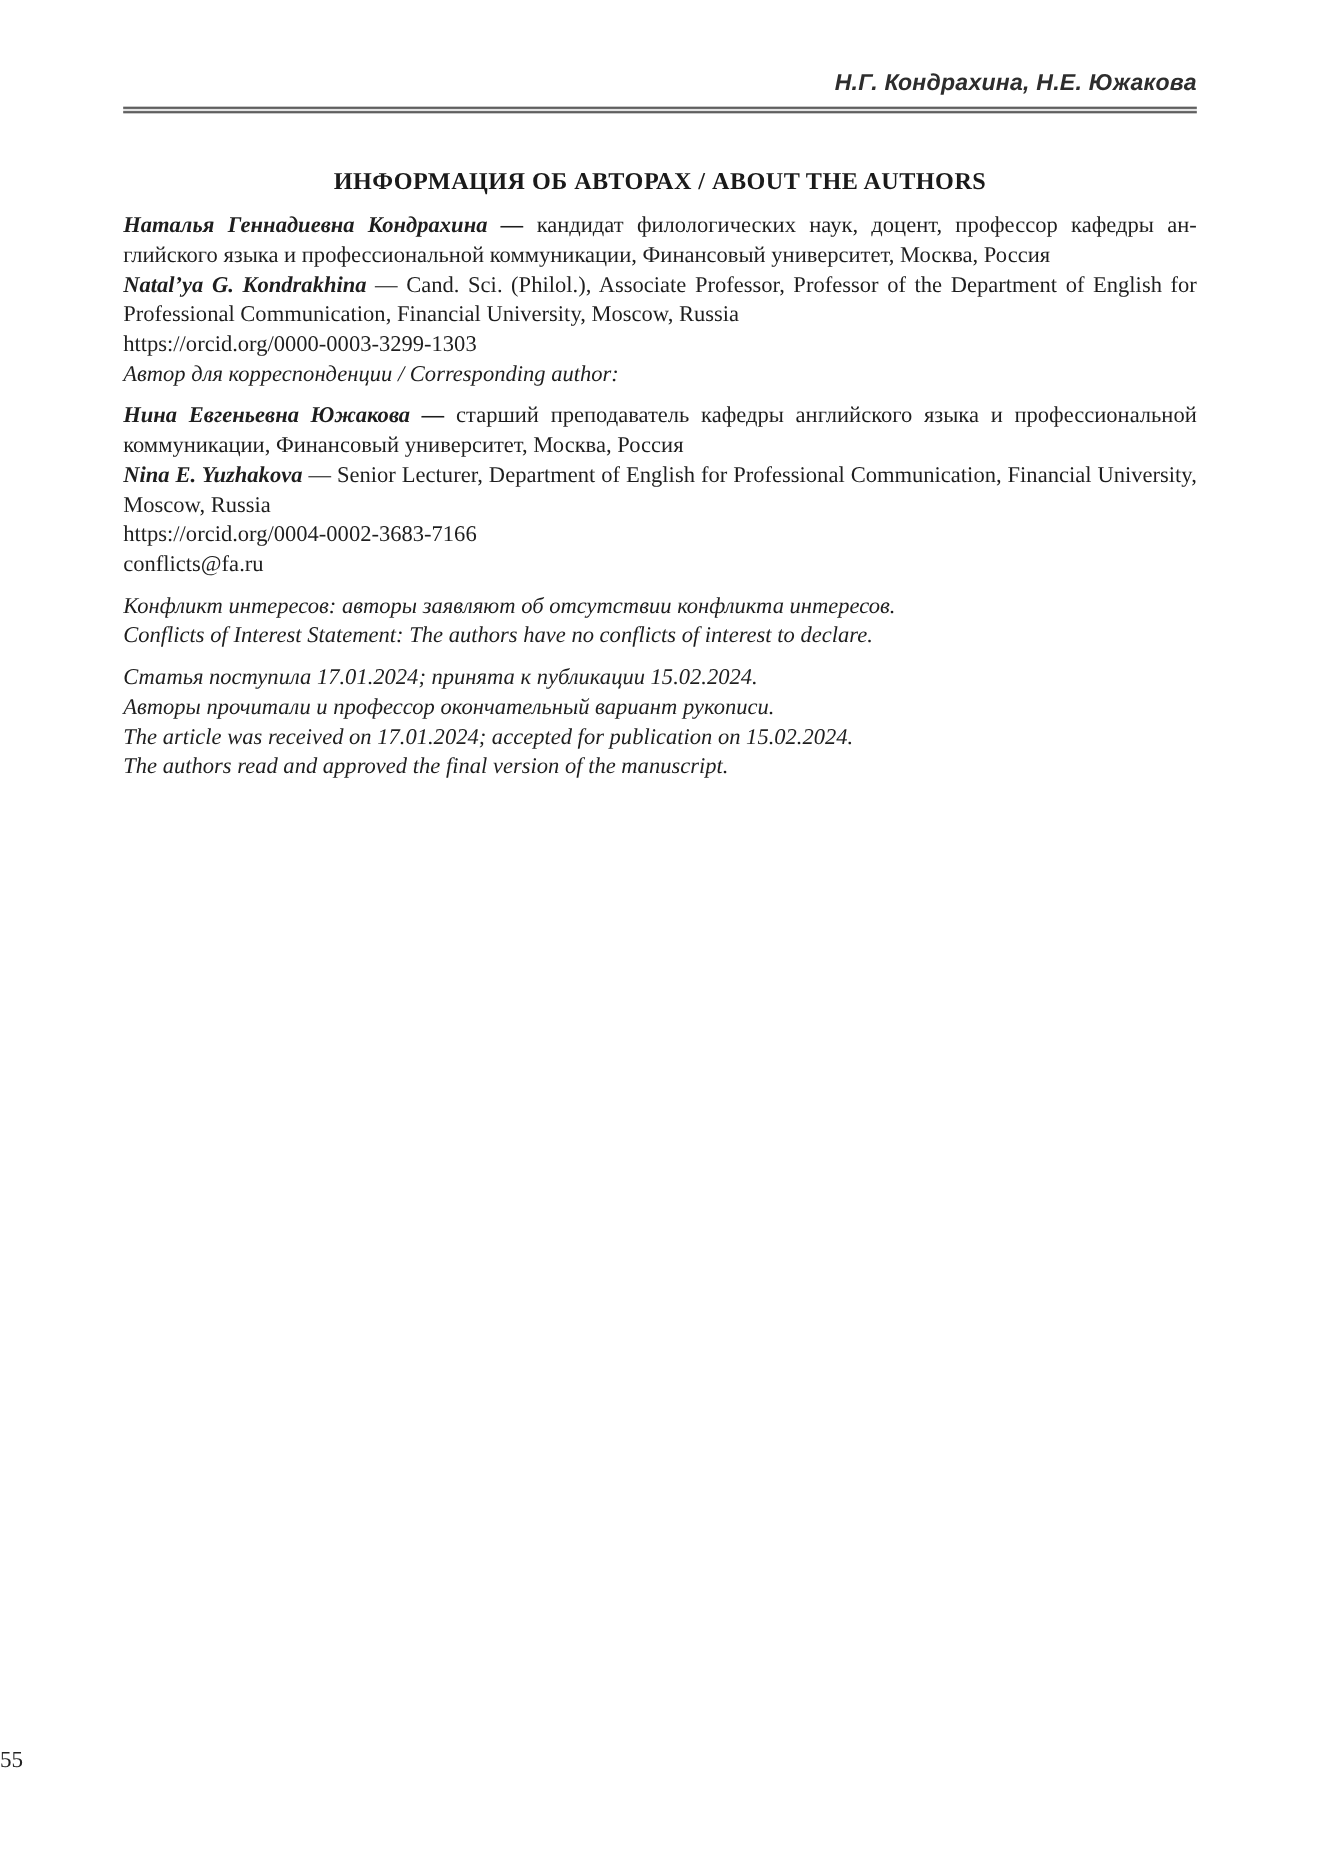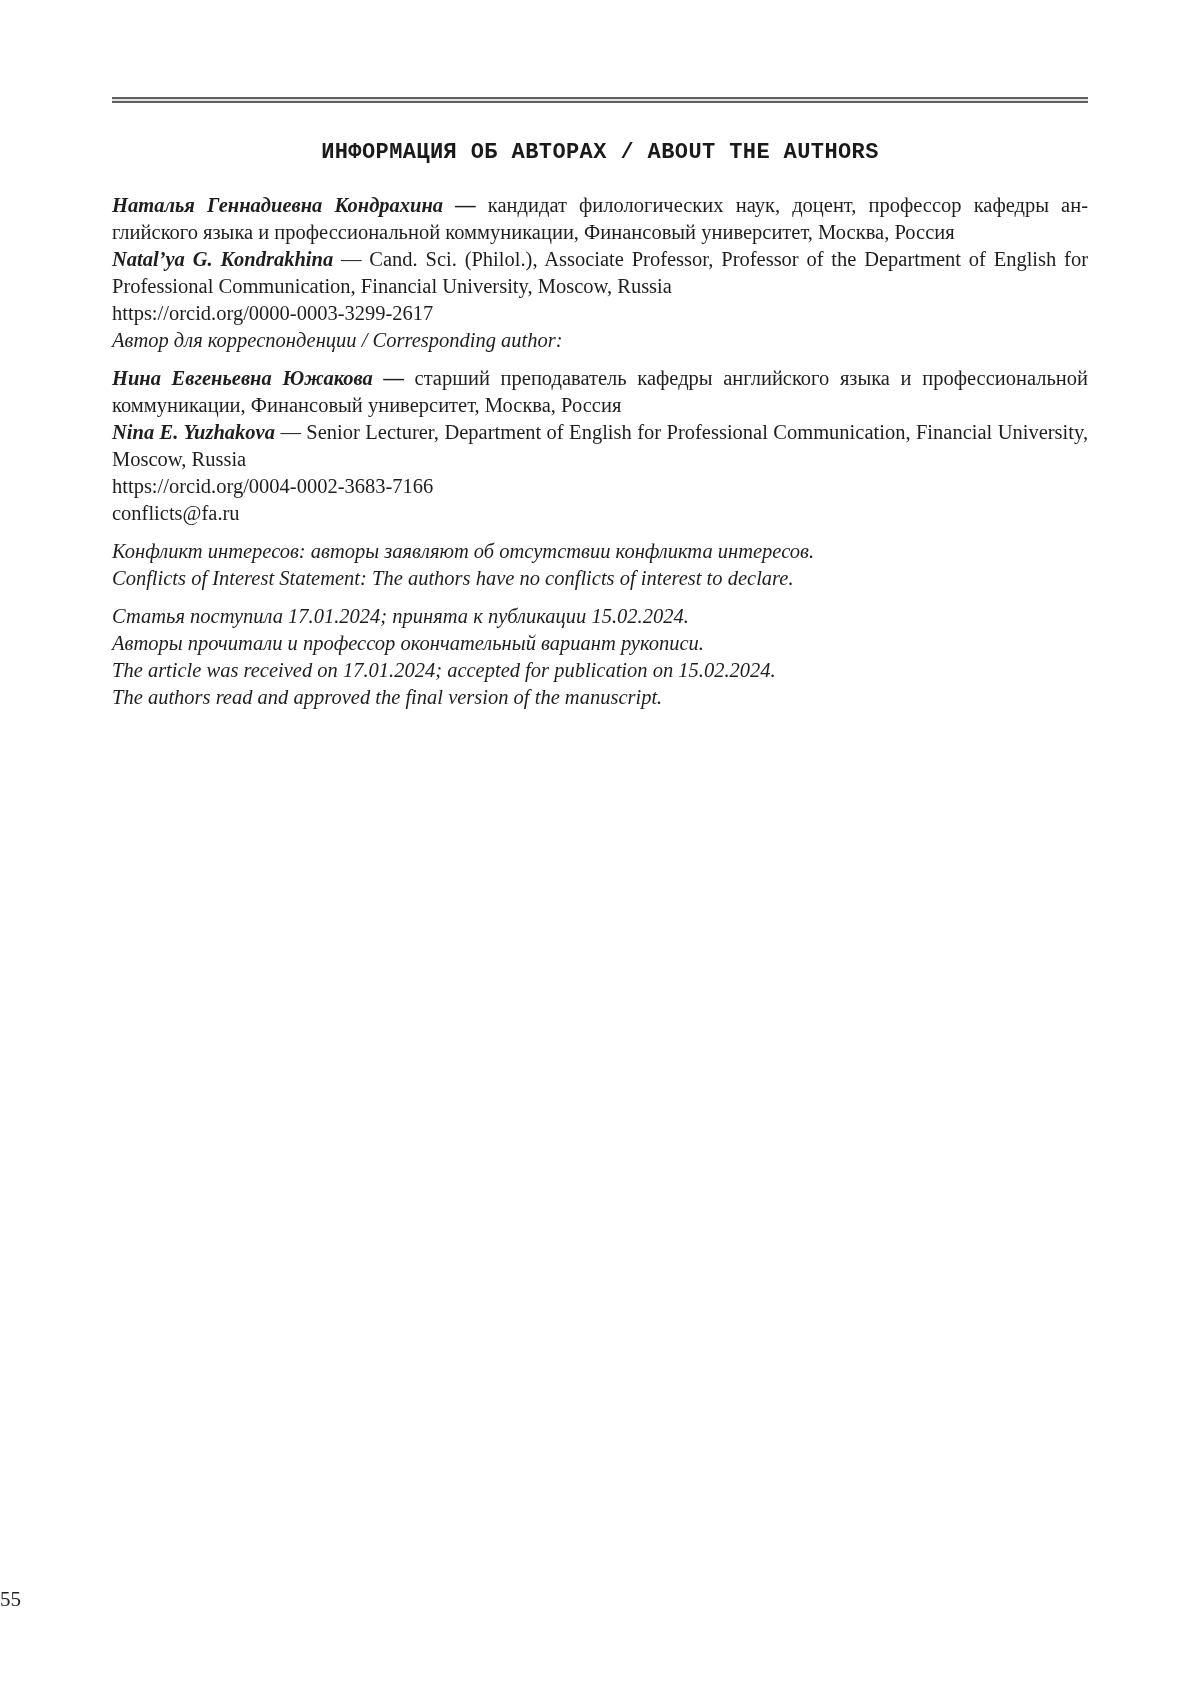--- a/index.html
+++ b/index.html
@@ -38,23 +38,23 @@
     height: 2px;
     background: #e3e3e3;
     border-top: 2px solid #5f5f5f;
     border-bottom: 2px solid #5f5f5f;
   }
   .section-heading {
     position: absolute;
     top: 139px;
     left: 112px;
     right: 112px;
-    margin: 0;
+    margin: 12px;
     text-align: center;
-    font-family: Liberation Mono, monospace;
+    font-family: Liberation Serif, serif;
     font-weight: 700;
     font-size: 22px;
     line-height: 28px;
     letter-spacing: 0.4px;
     color: #1a1a1a;
   }
   .page-body {
     position: absolute;
     top: 192px;
     left: 112px;
@@ -82,31 +82,32 @@
     font-size: 21px;
     line-height: 27px;
     color: #222222;
   }
 </style>
 </head>
 <body>
 
 <div class="page">
 
+  <div class="running-head">Н.Г. Кондрахина, Н.Е. Южакова</div>
 
   <div class="double-rule"></div>
 
   <h1 class="section-heading">ИНФОРМАЦИЯ ОБ АВТОРАХ / ABOUT THE AUTHORS</h1>
 
   <div class="page-body">
 
     <div class="block">
       <p class="line"><span class="name-bi">Наталья Геннадиевна Кондрахина — </span><span>кандидат филологических наук, доцент, профессор кафедры ан­глийского языка и профессиональной коммуникации, Финансовый университет, Москва, Россия</span></p>
       <p class="line"><span class="name-bi">Natal’ya G. Kondrakhina</span><span> — Cand. Sci. (Philol.), Associate Professor, Professor of the Department of English for Professional Communication, Financial University, Moscow, Russia</span></p>
-      <p class="line">https://orcid.org/0000-0003-3299-2617</p>
+      <p class="line">https://orcid.org/0000-0003-3299-1303</p>
       <p class="line italic">Автор для корреспонденции / Corresponding author:</p>
     </div>
 
     <div class="block gap">
       <p class="line"><span class="name-bi">Нина Евгеньевна Южакова — </span><span>старший преподаватель кафедры английского языка и профессиональной коммуникации, Финансовый  университет, Москва, Россия</span></p>
       <p class="line"><span class="name-bi">Nina E. Yuzhakova</span><span> — Senior Lecturer, Department of English for Professional Communication, Financial University, Moscow, Russia</span></p>
       <p class="line">https://orcid.org/0004-0002-3683-7166</p>
       <p class="line">conflicts@fa.ru</p>
     </div>
 

